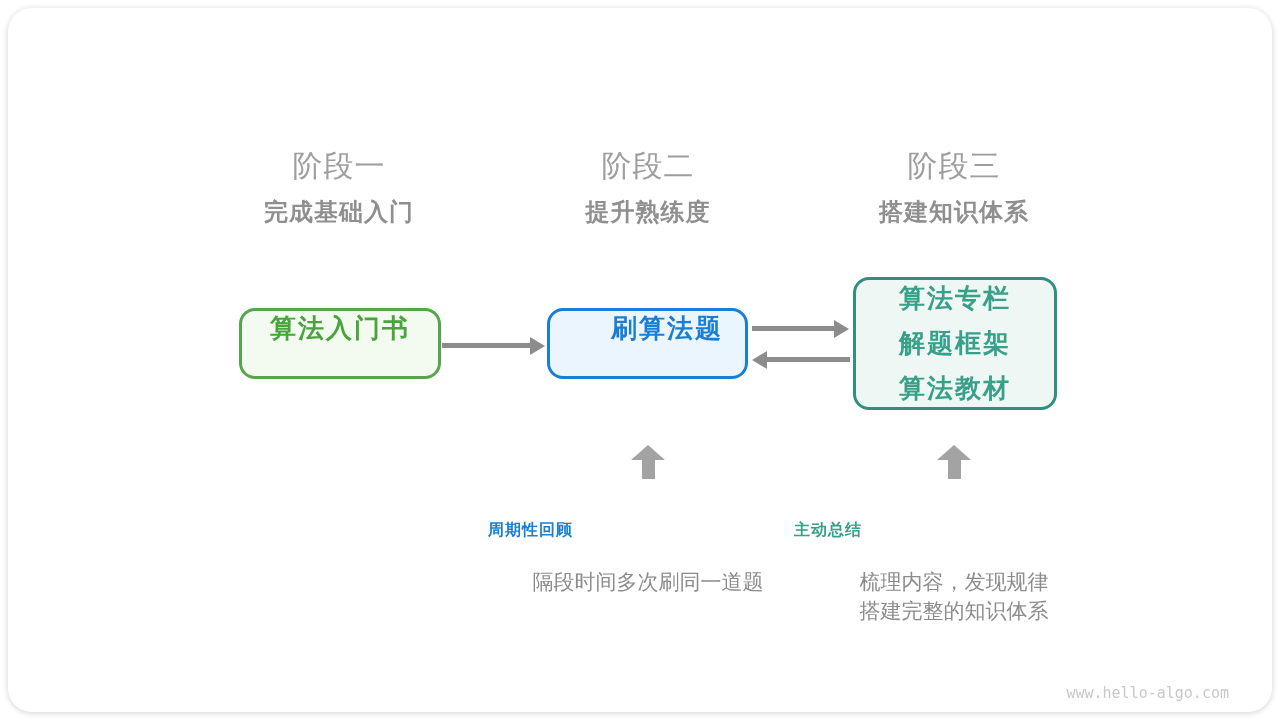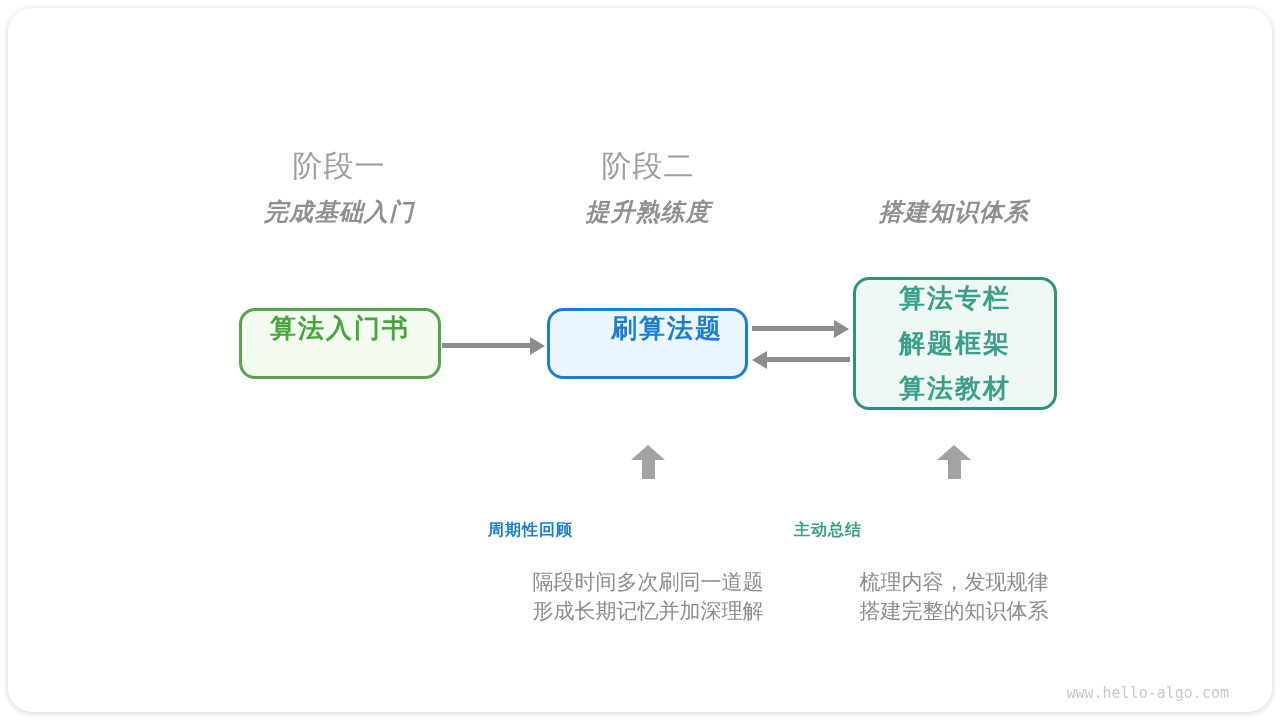--- a/index.html
+++ b/index.html
@@ -34,21 +34,20 @@
     font-weight: 400;
     color: var(--stage-title, #9e9e9e);
     letter-spacing: 1px;
   }
   .stage-subtitle {
     top: 176px;
     font-size: 24px;
     font-weight: bold;
     color: var(--stage-subtitle, #8f8f8f);
     letter-spacing: 1px;
-    font-style: italic;
   }
   .node {
     position: absolute;
     box-sizing: border-box;
     border-radius: 16px;
     border-style: solid;
     border-width: 3px;
     display: flex;
     flex-direction: column;
     align-items: center;
@@ -135,20 +134,21 @@
   }
 </style>
 </head>
 <body>
 
 <div class="canvas">
   <div class="card">
 
     <div class="col-text stage-title" style="left:171px">阶段一</div>
     <div class="col-text stage-title" style="left:480px">阶段二</div>
+    <div class="col-text stage-title" style="left:786px">阶段三</div>
 
     <div class="col-text stage-subtitle" style="left:171px">完成基础入门</div>
     <div class="col-text stage-subtitle" style="left:480px">提升熟练度</div>
     <div class="col-text stage-subtitle" style="left:786px">搭建知识体系</div>
 
     <div class="node node-green">
       <span>算法入门书</span>
     </div>
 
     <div class="node node-blue">
@@ -183,21 +183,20 @@
     <div class="up-arrow" style="left:929px; top:437px;">
       <div class="head"></div>
       <div class="stem"></div>
     </div>
 
     <div class="method-label blue" style="left:480px">周期性回顾</div>
     <div class="method-label teal" style="left:786px">主动总结</div>
 
     <div class="method-desc" style="left:460px">
       <div>隔段时间多次刷同一道题</div>
-      <div>形成长期记忆并加深理解</div>
     </div>
     <div class="method-desc" style="left:766px">
       <div>梳理内容，发现规律</div>
       <div>搭建完整的知识体系</div>
     </div>
 
     <div class="watermark">www.hello-algo.com</div>
 
   </div>
 </div>

